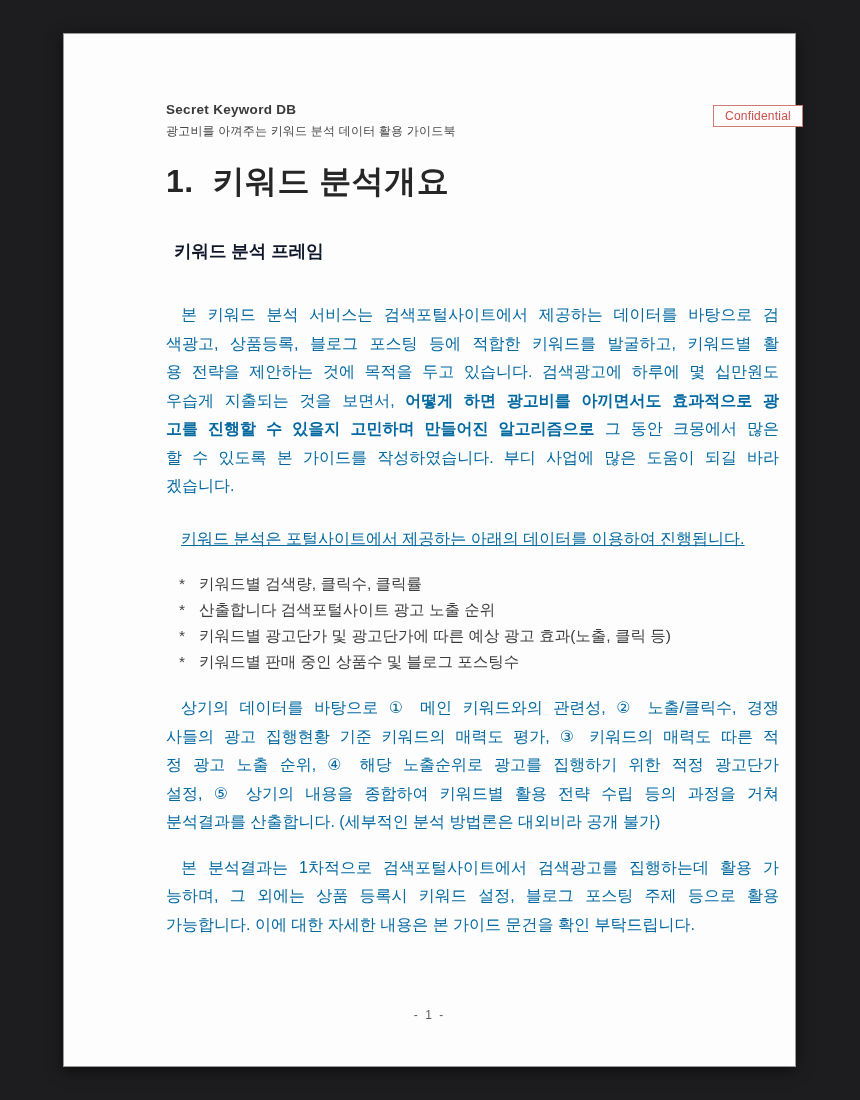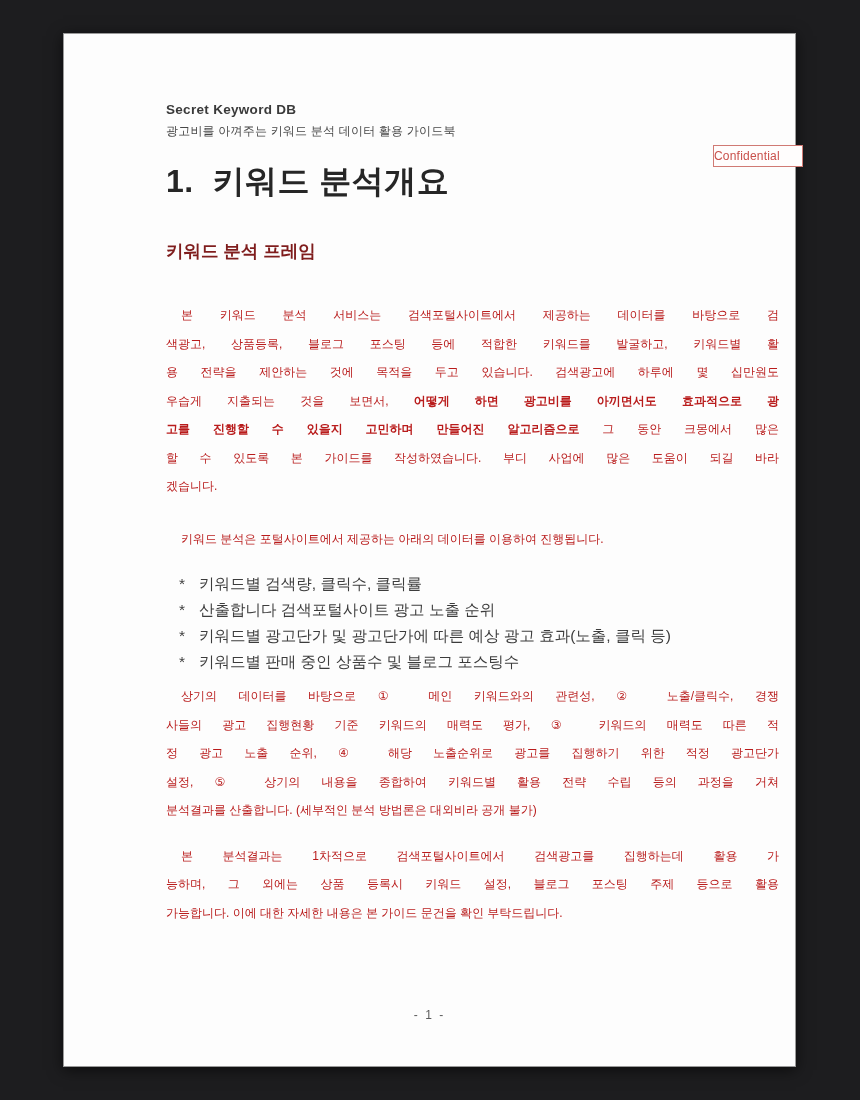--- a/index.html
+++ b/index.html
@@ -17,33 +17,33 @@
     box-shadow:0 3px 14px rgba(0,0,0,0.6);
   }
   .doc-header { position:relative; padding-top:68px; }
   .h-title {
     font-size:13.5px; font-weight:700; letter-spacing:0.3px; color:#3a3a3a; line-height:16px;
   }
   .h-sub { margin-top:6px; font-size:12px; color:#474747; line-height:14px; letter-spacing:0.2px; }
   .stamp {
     position:absolute; top:71px; left:547px; width:88px; height:20px;
     border:1px solid #d07a74; color:#c9504b; background:#fffdfd;
-    font-size:12px; line-height:20px; letter-spacing:0.2px;margin-top:40px;
+    font-size:12px; line-height:20px; text-align:center; letter-spacing:0.2px;
   }
   .title {
     margin:27px 0 0; font-size:32px; font-weight:600; color:#262626;
     letter-spacing:0.5px; white-space:pre; line-height:32px;
   }
   .subheading {
-    margin:44px 0 0; font-size:17.5px; font-weight:700; color:#7f1d1d; line-height:21px;
+    margin:44px 8px 0; font-size:17.5px; font-weight:700; color:#0f172a; line-height:21px;
   }
-  .para { font-size:12px; color:#b91c1c; }
+  .para { font-size:16px; color:#0369a1; }
   .p1 { margin-top:39px; }
-  .p2 { margin-top:24px; }
-  .p3 { margin-top:7px; }
+  .p2 { margin-top:24px;text-decoration:underline; }
+  .p3 { margin-top:19px; }
   .p4 { margin-top:17px; }
   .ln  { line-height:28.5px; height:28.5px; overflow:hidden; text-align:justify; }
   .just { text-align-last:justify; }
   .indent { text-indent:15px; }
   .b { font-weight:700; }
   .bullets { margin-top:18px; font-size:15.5px; color:#3c3c3c; }
   .bl { line-height:26px; height:26px; overflow:hidden; padding-left:13px; }
   .bl .mark { display:inline-block; width:20px; color:#3c3c3c; }
   .footer {
     position:absolute; left:0; right:0; bottom:44px;

